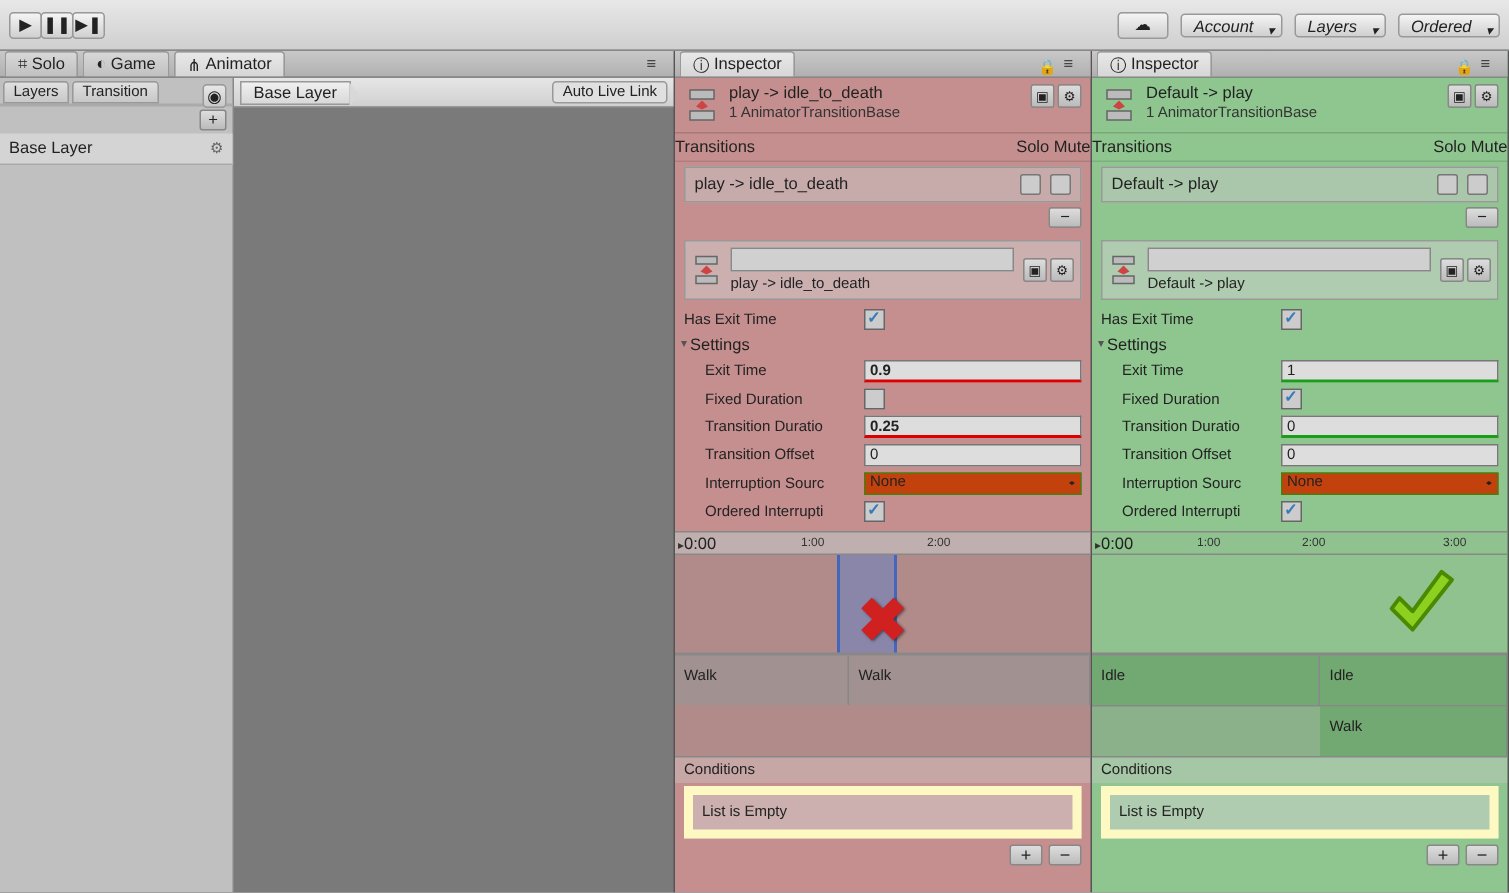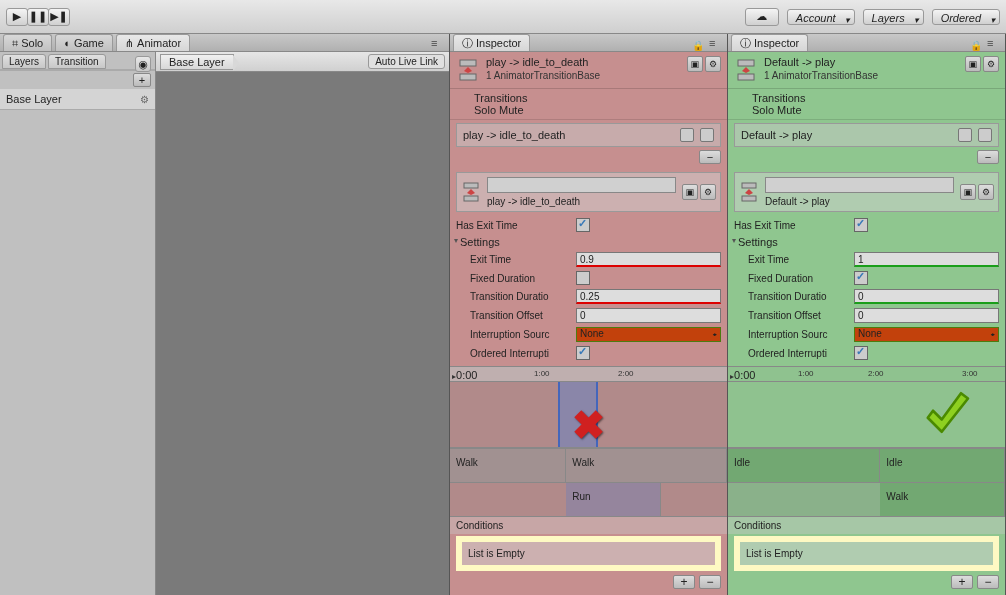--- a/index.html
+++ b/index.html
@@ -46,21 +46,21 @@
 .insp-body { flex:1; padding:0; position:relative; overflow:hidden;}
 
 .insp-header { display:flex; padding:4px 6px; gap:6px; align-items:flex-start; border-bottom:1px solid rgba(0,0,0,0.15);}
 .trans-icon { width:24px; height:28px; display:flex; align-items:center; justify-content:center;}
 .insp-title-block { flex:1; }
 .insp-title { font-weight:normal; }
 .insp-subtitle { font-size:10px; color:#333; margin-top:2px;}
 .header-icons { display:flex; gap:2px;}
 .small-btn { width:16px; height:16px; border:1px solid #888; background:linear-gradient(#ddd,#bbb); border-radius:2px; display:flex; align-items:center; justify-content:center; font-size:9px;}
 
-.section-row { padding:3px 24px; border-bottom:1px solid rgba(0,0,0,0.12); display:flex; justify-content:space-between; font-size:10px;flex-direction:column;}
+.section-row { padding:3px 0; border-bottom:1px solid rgba(0,0,0,0.12); display:flex; justify-content:space-between; font-size:10px;}
 .list-row { margin:3px 6px; background:rgba(200,200,200,0.5); border:1px solid #999; padding:4px 6px; display:flex; justify-content:space-between; align-items:center;}
 .list-checks { display:flex; gap:6px;}
 .chk { width:14px; height:14px; border:1px solid #777; background:#ccc; border-radius:2px;}
 .minus-row { display:flex; justify-content:flex-end; padding:0 6px 4px;}
 .minus-btn { width:22px; height:14px; border:1px solid #888; background:linear-gradient(#ddd,#bbb); border-radius:2px; text-align:center; line-height:12px;}
 
 .trans-preview { margin:4px 6px; border:1px solid #999; background:rgba(210,210,210,0.5); display:flex; padding:4px; gap:6px; align-items:center;}
 .trans-preview .trans-icon { width:20px; height:22px;}
 .trans-preview .field { flex:1; height:16px; border:1px solid #888; background:#d0d0d0;}
 
@@ -70,21 +70,21 @@
 .prop-input { flex:1; height:15px; border:1px solid #777; background:#ddd; padding:0 3px; font-size:10px;}
 .prop-check { width:14px; height:14px; border:1px solid #666; background:#ccc; position:relative;}
 .prop-check.checked::after { content:'✓'; position:absolute; left:1px; top:-2px; font-size:11px; color:#3a7ab8; font-weight:bold;}
 .prop-select { flex:1; height:15px; border:1px solid #4d7c0f; background:#c2410c; padding:0 3px; font-size:10px; position:relative;}
 .prop-select::after { content:'♦'; transform:scaleY(0.5); position:absolute; right:3px; top:1px; font-size:9px;}
 .disabled { color:#888;}
 
 .fold { display:flex; align-items:flex-start; padding:2px 4px; font-size:10px; gap:2px;}
 .fold::before { content:'▾'; font-size:8px; color:#555;}
 
-.underline-red { border-bottom:2px solid #d00 !important;}
+.underline-red { border-bottom:2px solid #d00 !important;font-weight:bold;}
 .underline-green { border-bottom:2px solid #1a9e1a !important;}
 
 .timeline { margin:4px 0 0 0; height:150px; position:relative; background:rgba(130,130,130,0.3);}
 .timeline-ruler { height:16px; background:rgba(200,200,200,0.6); border-top:1px solid #888; border-bottom:1px solid #888; position:relative; font-size:9px;}
 .ruler-tick { position:absolute; top:2px; font-size:8px; color:#333;}
 .timeline-body { position:relative; height:66px; border-bottom:1px solid #888;}
 .blend-trapezoid { position:absolute; top:0; width:40px; height:100%; background:rgba(100,130,200,0.5); border-left:2px solid #46b; border-right:2px solid #46b;}
 .clip-row { height:34px; border-top:1px solid #888; display:flex;}
 .clip { background:rgba(150,150,150,0.6); border-right:1px solid #888; padding:8px 6px; font-size:10px;}
 .insp-good .clip { background:rgba(90,160,90,0.5);}
@@ -276,24 +276,20 @@
           <span class="ruler-tick" style="left:168px;">2:00</span>
         </div>
         <div class="timeline-body">
           <div class="blend-trapezoid" style="left:108px;"></div>
           <div class="cross-mark">✖</div>
         </div>
         <div class="clip-row">
           <div class="clip" style="width:42%;">Walk</div>
           <div class="clip" style="flex:1;">Walk</div>
         </div>
-        <div class="clip-row">
-          <div style="width:42%;"></div>
-          <div class="clip" style="width:34%; background:rgba(130,130,170,0.6);">Run</div>
-        </div>
       </div>
 
       <div class="conditions-head">Conditions</div>
       <div class="conditions-body">List is Empty</div>
       <div class="plus-minus">
         <div class="pm-btn">+</div>
         <div class="pm-btn">−</div>
       </div>
     </div>
   </div>

